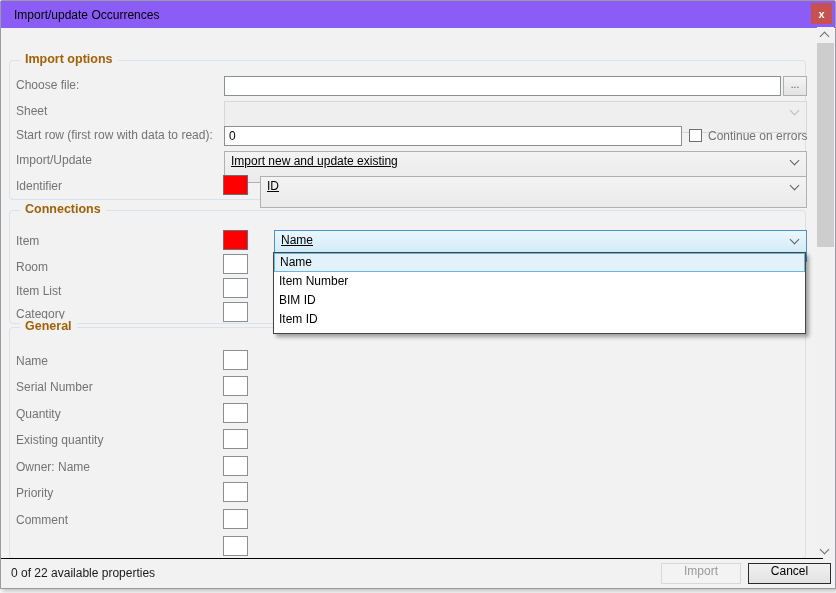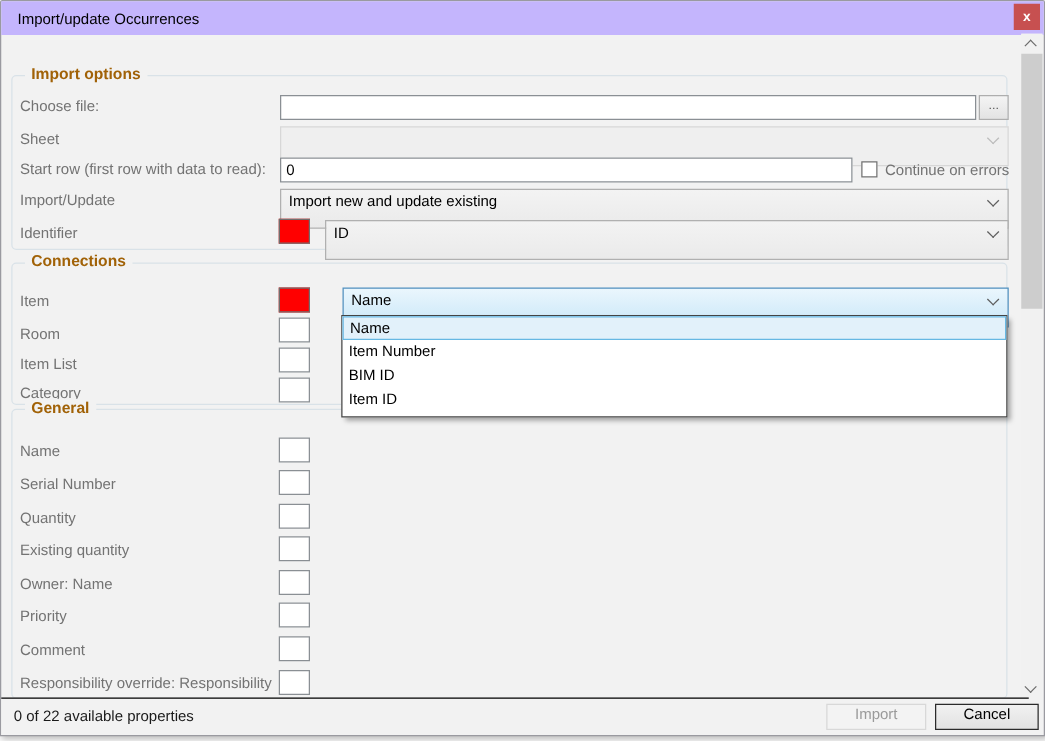--- a/index.html
+++ b/index.html
@@ -12,21 +12,21 @@
     position: relative;
     overflow: hidden;
   }
   .dialog {
     position:absolute; left:0; top:4; width:836px; height:589px;
     background:#f2f2f2;
     border:1px solid #9a9aa0;
     border-radius:2px 2px 0 0;
     box-shadow: 2px 2px 5px rgba(0,0,0,.25);
   }
-  .titlebar { position:absolute; left:0; top:0; right:0; height:27px; background:#c4b5fd; }
+  .titlebar { position:absolute; left:0; top:0; right:0; height:27px; background:#8b5cf6; }
   .title { position:absolute; left:13px; top:7px; font-size:12px; color:#000; }
   .close-btn {
     position:absolute; top:2px; right:3px; width:21px; height:21px;
     background:#c75050; color:#fff; font-weight:bold; font-size:11px;
     display:flex; align-items:center; justify-content:center; cursor:pointer;
   }
   .viewport { position:absolute; left:0; top:27px; width:816px; height:532px; overflow:hidden; }
 
   .groupbox {
     position:absolute; left:8px; width:797px;
@@ -42,21 +42,21 @@
   .textbox {
     position:absolute; background:#fff; border:1px solid #8a8f94;
     font-family:"Liberation Sans",sans-serif; font-size:12px; padding:0 4px; color:#000;
   }
   .btn-browse {
     position:absolute; width:24px; height:20px; background:linear-gradient(#f4f4f4,#e3e3e3);
     border:1px solid #aeaeae; color:#555; font-size:10px; line-height:16px; text-align:center; cursor:pointer;
   }
   .combo {
     position:absolute; height:32px; background:linear-gradient(#f3f3f3,#eaeaea);
-    border:1px solid #b0b0b0; padding:2px 20px 0 6px; color:#000; cursor:pointer; white-space:nowrap; overflow:hidden;
+    border:1px solid #b0b0b0; padding:2px 20px 0 6px; color:#000; cursor:pointer; white-space:nowrap; overflow:hidden;text-decoration:underline;
   }
   .combo.disabled { background:#efefef; border-color:#d7d7d7; color:#9a9a9a; cursor:default; }
   .combo.open {
     background:linear-gradient(#eaf6fd,#c9e7f8); border-color:#4f90c0;
   }
   .chev-down, .chev-up {
     position:absolute; width:7px; height:7px;
     border-right:1.4px solid #5e5e5e; border-bottom:1.4px solid #5e5e5e;
   }
   .chev-down { transform:rotate(45deg); }
@@ -200,21 +200,20 @@
 
       <div class="flabel" style="top:132px;">Owner: Name</div>
       <span class="swatch" style="left:213px; top:128px;"></span>
 
       <div class="flabel" style="top:158px;">Priority</div>
       <span class="swatch" style="left:213px; top:154px;"></span>
 
       <div class="flabel" style="top:185px;">Comment</div>
       <span class="swatch" style="left:213px; top:181px;"></span>
 
-      <div class="flabel" style="top:211px;">Responsibility override: Responsibility</div>
       <span class="swatch" style="left:213px; top:208px;"></span>
     </div>
 
   </div>
 
   <div class="scrollbar">
     <div class="sb-arrow sb-up">
       <span class="chev-up"></span>
     </div>
     <div class="sb-thumb"></div>

